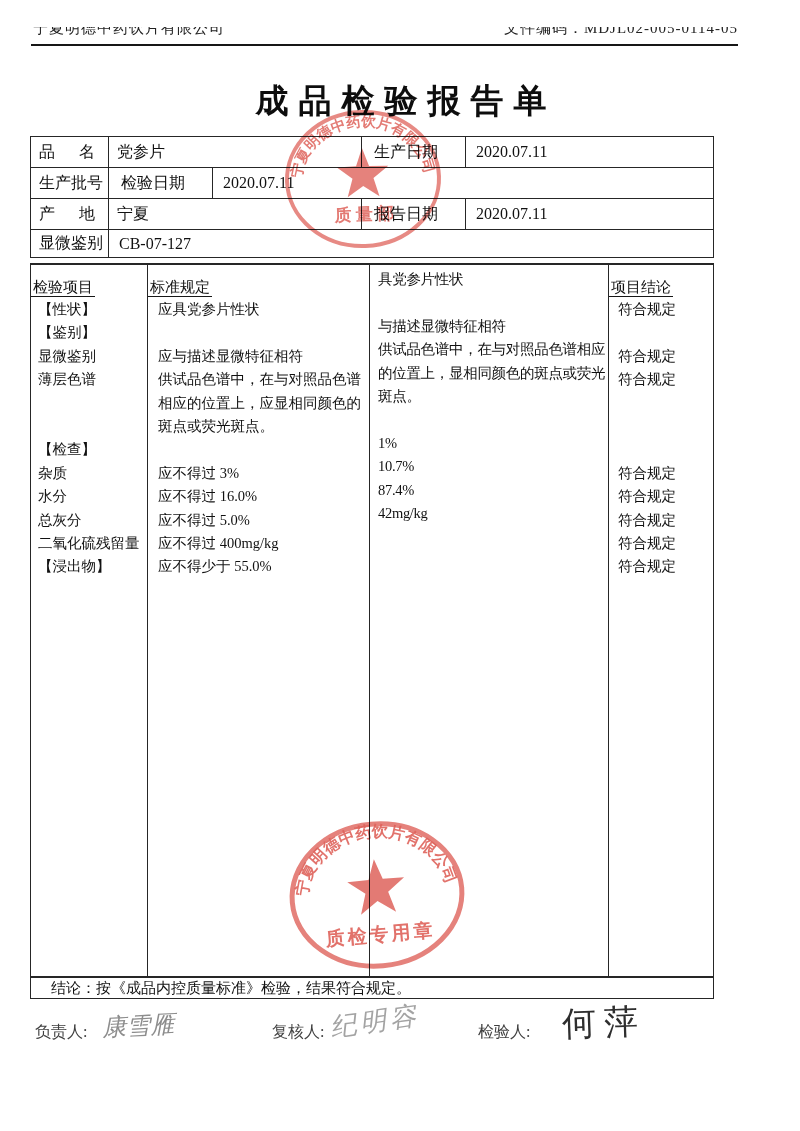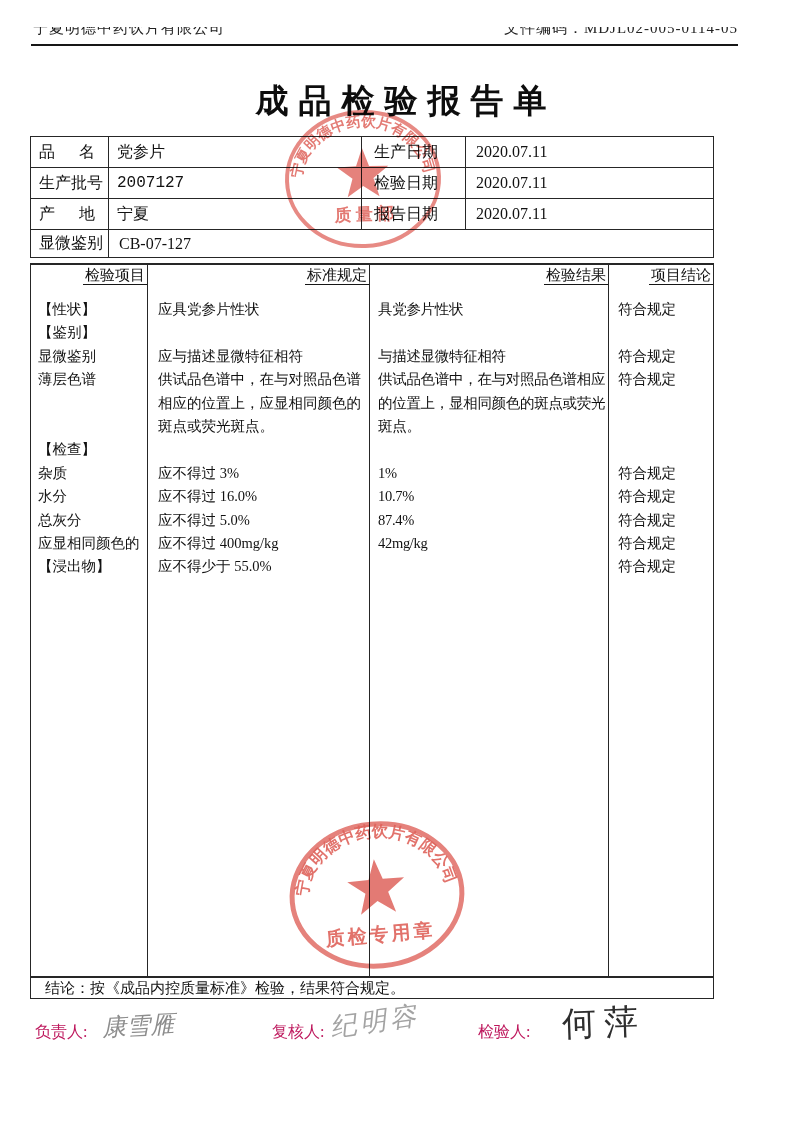--- a/index.html
+++ b/index.html
@@ -18,43 +18,43 @@
          font-size:33px;font-weight:bold;letter-spacing:10px;text-indent:10px;color:#0d0d0d;}
 
   
   .info-table{position:absolute;left:30px;top:136px;width:684px;border:1px solid #262626;box-sizing:border-box;}
   .irow{display:flex;border-bottom:1px solid #262626;box-sizing:border-box;align-items:center;}
   .irow:last-child{border-bottom:none;}
   .r32{height:31px;} .r28{height:27px;}
   .ic{box-sizing:border-box;height:100%;display:flex;align-items:center;font-size:16px;
       border-right:1px solid #262626;padding-left:8px;white-space:nowrap;}
   .ic:last-child{border-right:none;}
-  .c-label{width:78px;} .c-value{width:253px;font-family:Liberation Mono, monospace;} .c-dlabel{width:104px;padding-left:12px;} .c-dvalue{flex:1;padding-left:10px;}
+  .c-label{width:78px;} .c-value{width:253px;} .c-dlabel{width:104px;padding-left:12px;} .c-dvalue{flex:1;padding-left:10px;}
   .c-wide{flex:1;padding-left:10px;}
   .spread{display:inline-block;width:56px;text-align:justify;text-align-last:justify;}
 
   
   .res-table{position:absolute;left:30px;top:263px;width:684px;height:714px;
              border:1px solid #262626;border-top-width:2px;box-sizing:border-box;display:flex;}
   .rcol{box-sizing:border-box;height:100%;border-left:1px solid #262626;}
   .rcol:first-child{border-left:none;}
   .w1{width:116px;} .w2{width:222px;} .w3{width:239px;} .w4{flex:1;}
-  .rhead{height:30px;padding-top:1px;text-align:right;font-size:15px;box-sizing:border-box;}
+  .rhead{height:30px;padding-top:13px;text-align:left;font-size:15px;box-sizing:border-box;}
   .rhead span{border-bottom:1px solid #161616;padding:0 2px 1px 2px;}
   .rlines{padding-top:3px;}
   .tline{height:23.4px;line-height:23.4px;font-size:14.5px;white-space:nowrap;}
   .w1 .tline{padding-left:7px;} .w2 .tline{padding-left:10px;}
   .w3 .tline{padding-left:8px;letter-spacing:-0.3px;} .w4 .tline{padding-left:9px;}
 
   
   .conclusion{position:absolute;left:30px;top:977px;width:684px;height:22px;box-sizing:border-box;
-              border:1px solid #262626;font-size:15px;line-height:20px;padding-left:14px;white-space:nowrap;}
-
-  
-  .sig-label{position:absolute;font-size:16px;color:#be185d;}
+              border:1px solid #262626;font-size:15px;line-height:20px;padding-left:20px;white-space:nowrap;}
+
+  
+  .sig-label{position:absolute;font-size:16px;color:#404040;}
   .sig-name{position:absolute;white-space:nowrap;}
   .name-resp{left:102px;top:1010px;font-size:24px;color:#8d8d8d;transform:rotate(-3deg);font-style:italic;}
   .name-rev{left:330px;top:1004px;font-size:26px;color:#a3a3a3;transform:rotate(-8deg);font-style:italic;letter-spacing:4px;}
   .name-insp{left:562px;top:1000px;font-size:34px;color:#2e2e2e;transform:rotate(-2deg);letter-spacing:8px;}
 
   
   .stamp{position:absolute;mix-blend-mode:multiply;opacity:.85;pointer-events:none;}
   .stamp-top{left:278px;top:103px;transform:rotate(-2deg);}
   .stamp-bottom{left:282px;top:815px;transform:rotate(-5deg);}
 </style>
@@ -77,21 +77,20 @@
     <div class="irow r32">
       <div class="ic c-label">
           <span class="spread">品名</span>
         </div>
       <div class="ic c-value">党参片</div>
       <div class="ic c-dlabel">生产日期</div>
       <div class="ic c-dvalue">2020.07.11</div>
     </div>
     <div class="irow r32">
       <div class="ic c-label">生产批号</div>
-      <div class="ic c-value">2007127</div>
       <div class="ic c-dlabel">检验日期</div>
       <div class="ic c-dvalue">2020.07.11</div>
     </div>
     <div class="irow r32">
       <div class="ic c-label">
           <span class="spread">产地</span>
         </div>
       <div class="ic c-value">宁夏</div>
       <div class="ic c-dlabel">报告日期</div>
       <div class="ic c-dvalue">2020.07.11</div>
@@ -109,21 +108,21 @@
           <div class="tline">【性状】</div>
           <div class="tline">【鉴别】</div>
           <div class="tline">显微鉴别</div>
           <div class="tline">薄层色谱</div>
           <div class="tline">&nbsp;</div>
           <div class="tline">&nbsp;</div>
           <div class="tline">【检查】</div>
           <div class="tline">杂质</div>
           <div class="tline">水分</div>
           <div class="tline">总灰分</div>
-          <div class="tline">应显相同颜色的</div>
+          <div class="tline">二氧化硫残留量</div>
           <div class="tline">【浸出物】</div>
         </div>
     </div>
     <div class="rcol w2">
       <div class="rhead"><span>标准规定</span></div>
       <div class="rlines">
           <div class="tline">应具党参片性状</div>
           <div class="tline">&nbsp;</div>
           <div class="tline">应与描述显微特征相符</div>
           <div class="tline">供试品色谱中，在与对照品色谱</div>
@@ -131,21 +130,20 @@
           <div class="tline">斑点或荧光斑点。</div>
           <div class="tline">&nbsp;</div>
           <div class="tline">应不得过 3%</div>
           <div class="tline">应不得过 16.0%</div>
           <div class="tline">应不得过 5.0%</div>
           <div class="tline">应不得过 400mg/kg</div>
           <div class="tline">应不得少于 55.0%</div>
         </div>
     </div>
     <div class="rcol w3">
-      <div class="rhead"><span>检验结果</span></div>
       <div class="rlines">
           <div class="tline">具党参片性状</div>
           <div class="tline">&nbsp;</div>
           <div class="tline">与描述显微特征相符</div>
           <div class="tline">供试品色谱中，在与对照品色谱相应</div>
           <div class="tline">的位置上，显相同颜色的斑点或荧光</div>
           <div class="tline">斑点。</div>
           <div class="tline">&nbsp;</div>
           <div class="tline">1%</div>
           <div class="tline">10.7%</div>

